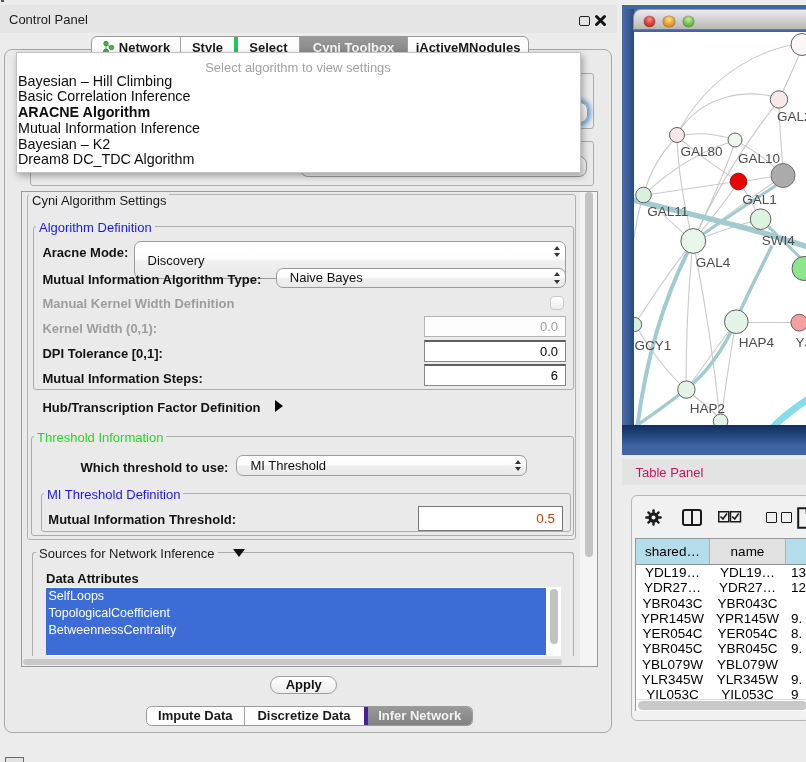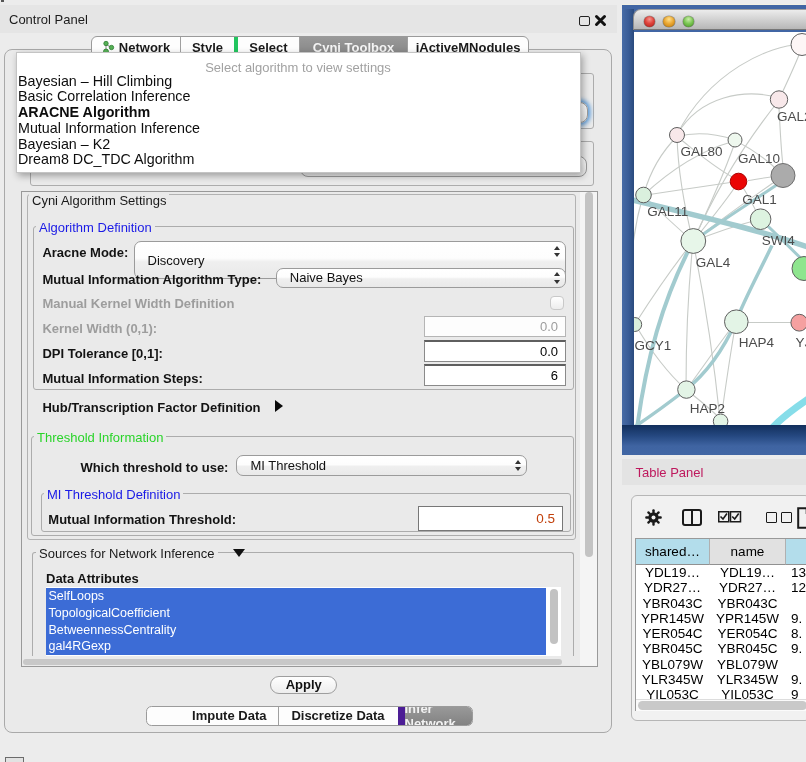--- a/index.html
+++ b/index.html
@@ -117,29 +117,28 @@
 <div class="abs" style="left:32px;top:552px;width:541.5px;height:104px;border:1px solid #acacac;border-bottom:none;border-radius:3px 3px 0 0;box-sizing:border-box;"></div>
 <div class="gtitle" style="left:36px;top:545.5px;background:#eaeaea;">Sources for Network Inference</div>
 <div class="abs" style="left:233px;top:549px;width:0;height:0;border-left:6.5px solid transparent;border-right:6.5px solid transparent;border-top:8px solid #111;"></div>
 <div class="lbl" style="left:46px;top:571px;">Data Attributes</div>
 
 <div class="abs" style="left:46px;top:586.5px;width:514.5px;height:69px;background:#fff;"></div>
 <div class="abs" style="left:46px;top:588.4px;width:499.7px;height:67px;background:#3c6cd6;color:#fff;font-size:12.5px;overflow:hidden;">
   <div style="height:16.7px;line-height:16.7px;padding-left:2.5px;">SelfLoops</div>
   <div style="height:16.7px;line-height:16.7px;padding-left:2.5px;">TopologicalCoefficient</div>
   <div style="height:16.7px;line-height:16.7px;padding-left:2.5px;">BetweennessCentrality</div>
-  <div style="height:16.7px;line-height:16.7px;padding-left:2.5px;">gal4RGexp</div>
 </div>
 <div class="abs" style="left:550.2px;top:588.7px;width:7.8px;height:55.3px;background:#c2c2c2;border-radius:4px;"></div>
 
 <div class="abs" style="left:270.3px;top:676px;width:67px;height:17.5px;border:1px solid #9e9e9e;border-radius:9px;background:linear-gradient(#ffffff,#ededed);box-sizing:border-box;display:flex;align-items:center;justify-content:center;font-size:13px;font-weight:600;color:#111;">Apply</div>
 
 <div class="abs" style="left:146px;top:705.5px;width:327px;height:20.7px;background:#fdfdfd;border:1px solid #9b9b9b;border-radius:5.5px;box-sizing:border-box;display:flex;font-size:13px;font-weight:bold;color:#1a1a1a;overflow:hidden;">
-  <div style="width:96.5px;display:flex;align-items:center;justify-content:center;border-right:1px solid #a0a0a0;padding-left:34px;">Impute Data</div>
-  <div style="width:119px;display:flex;align-items:center;justify-content:center;border-right:7px solid #4c1d95;">Discretize Data</div>
+  <div style="width:96.5px;display:flex;align-items:center;justify-content:center;border-right:1px solid #a0a0a0;">Impute Data</div>
+  <div style="width:119px;display:flex;align-items:center;justify-content:center;border-right:4px solid #4c1d95;">Discretize Data</div>
   <div style="flex:1;display:flex;align-items:center;justify-content:center;background:linear-gradient(#999999,#828282);color:#f2f2f2;">Infer Network</div>
 </div>
 
 <div class="abs" style="left:5px;top:757px;width:19px;height:10px;border:1.5px solid #6b6b6b;background:#e2e2e2;box-sizing:border-box;"></div>
 
 <div class="abs" style="left:16px;top:52px;width:564.5px;height:121px;background:#fff;border:1px solid #c4c4c4;box-sizing:border-box;box-shadow:2px 3px 7px rgba(0,0,0,0.32);"></div>
 <div class="abs" style="left:16px;top:59.5px;width:564px;text-align:center;font-size:13px;color:#a2a2a2;">Select algorithm to view settings</div>
 <div class="abs" style="left:18px;top:73.5px;font-size:14.3px;color:#0d0d0d;line-height:15.8px;white-space:nowrap;">
 Bayesian – Hill Climbing<br>
 Basic Correlation Inference<br>

